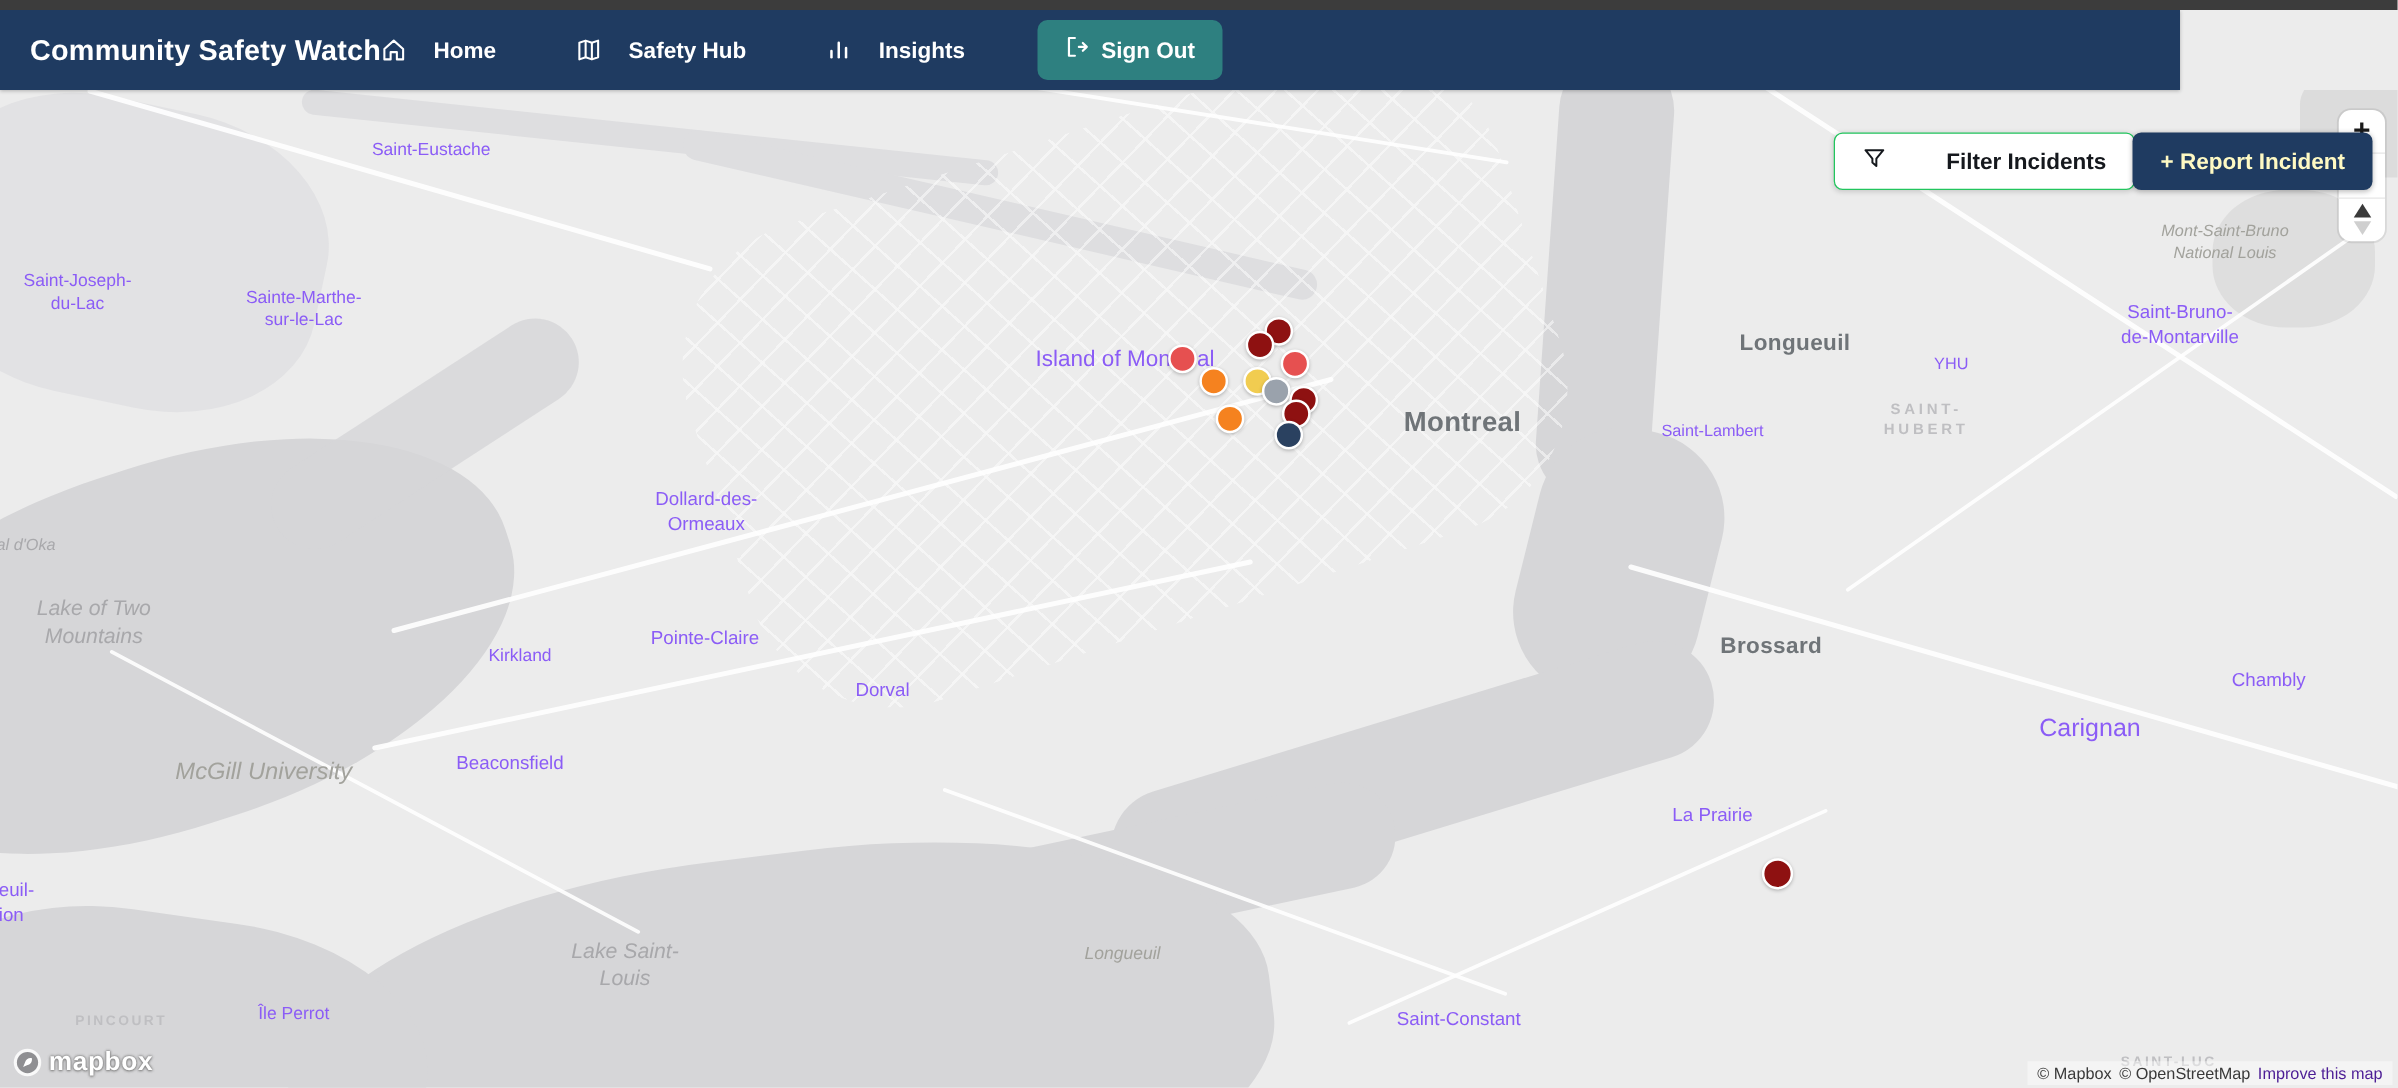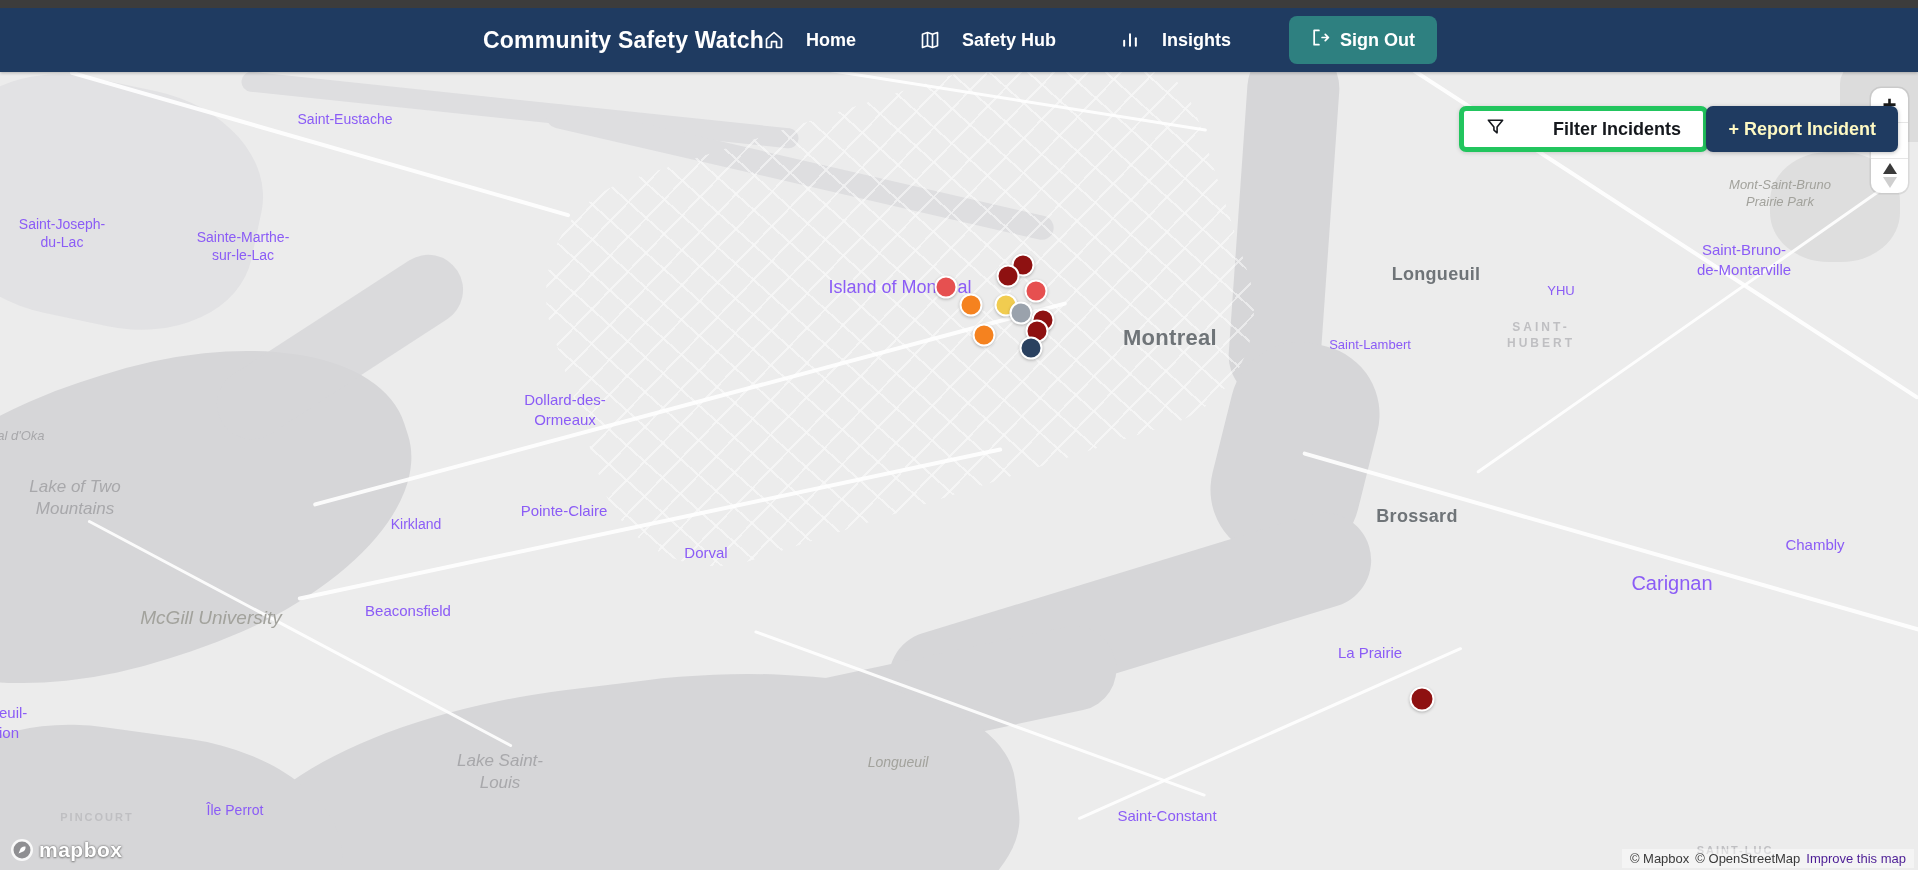--- a/index.html
+++ b/index.html
@@ -3,22 +3,22 @@
 <meta charset="utf-8">
 <style>
   * { margin:0; padding:0; box-sizing:border-box; }
   html,body { width:1918px; height:870px; overflow:hidden;
     font-family:"Liberation Sans", sans-serif; background:#ececec; }
 
   
   .top-strip { position:absolute; left:0; top:0; width:1918px; height:8px; background:#3c3c3c; z-index:40; }
 
   
-  .header { position:absolute; left:0; top:8px; width:1918px; height:64px;
-    background:#1f3b61; display:flex; align-items:center; justify-content:center;
+  .header { position:absolute; left:0; top:8px; width:1744px; height:64px;
+    background:#1f3b61; display:flex; align-items:center; justify-content:flex-start;
     padding:0 22px 0 24px; z-index:30; box-shadow:0 1px 3px rgba(0,0,0,.25); }
   .app-title { color:#ffffff; font-size:23px; font-weight:bold; letter-spacing:.2px; }
   .nav { display:flex; align-items:center; gap:64px; }
   .nav-item { display:flex; align-items:center; gap:22px; color:#ffffff;
     font-size:18px; font-weight:600; cursor:pointer; }
   .nav-item svg { display:block; }
   .signout-btn { display:flex; align-items:center; gap:10px; background:#2e8080;
     color:#fff; font-size:18px; font-weight:600; border:none; border-radius:8px;
     padding:12px 22px; margin-left:-6px; cursor:pointer; }
 
@@ -43,21 +43,21 @@
   .maplabel.anchor-left { transform:none; text-align:left; }
 
   .marker { position:absolute; z-index:6; width:23px; height:23px; border-radius:50%;
     border:2.5px solid #ffffff; transform:translate(-50%,-50%);
     box-shadow:0 1px 3px rgba(0,0,0,.25); cursor:pointer; }
 
   
   .map-btn { position:absolute; top:34px; height:46px; display:flex; align-items:center;
     gap:10px; border-radius:7px; font-size:18px; font-weight:600; padding:0 22px;
     cursor:pointer; z-index:10; }
-  .filter-btn { right:210px; background:#ffffff; color:#15181d; border:5px solid #22c55e;
+  .filter-btn { right:210px; background:#ffffff; color:#15181d; border:1px solid #22c55e;
     box-shadow:0 1px 4px rgba(0,0,0,.15);gap:48px; }
   .report-btn { right:20px; background:#1f3b61; color:#fef9c3; border:none;
     box-shadow:0 1px 4px rgba(0,0,0,.25); }
 
   
   .nav-control { position:absolute; right:10px; top:16px; width:37px; height:105px;
     background:#ffffff; border-radius:10px; box-shadow:0 0 0 1.5px rgba(0,0,0,.08);
     z-index:5; display:flex; flex-direction:column; }
   .nav-control .seg { flex:1; display:flex; align-items:center; justify-content:center;
     cursor:pointer; }
@@ -163,21 +163,21 @@
 sur-le-Lac</div>
       <div class="maplabel" style="left: 900px; top: 204px; font-size: 18px;">Island of Montreal</div>
       <div class="maplabel city" style="left: 1170px; top: 251px; font-size: 22px;">Montreal</div>
       <div class="maplabel city" style="left: 1436px; top: 191px; font-size: 18px;">Longueuil</div>
       <div class="maplabel" style="left: 1561px; top: 210px; font-size: 13px;">YHU</div>
       <div class="maplabel faint" style="left: 1541px; top: 248px; font-size: 12px; letter-spacing: 3px;">SAINT-
 HUBERT</div>
       <div class="maplabel" style="left: 1744px; top: 168px; font-size: 15px;">Saint-Bruno-
 de-Montarville</div>
       <div class="maplabel park" style="left: 1780px; top: 104px; font-size: 13px;">Mont-Saint-Bruno
-Prairie Park</div>
+National Louis</div>
       <div class="maplabel" style="left: 1370px; top: 264px; font-size: 13px;">Saint-Lambert</div>
       <div class="maplabel" style="left: 565px; top: 318px; font-size: 15px;">Dollard-des-
 Ormeaux</div>
       <div class="maplabel waterlbl" style="left: 75px; top: 404px; font-size: 17px;">Lake of Two
 Mountains</div>
       <div class="maplabel waterlbl anchor-left" style="left: -10px; top: 355px; font-size: 13px;">nal d'Oka</div>
       <div class="maplabel" style="left: 416px; top: 443px; font-size: 14px;">Kirkland</div>
       <div class="maplabel" style="left: 564px; top: 429px; font-size: 15px;">Pointe-Claire</div>
       <div class="maplabel" style="left: 706px; top: 471px; font-size: 15px;">Dorval</div>
       <div class="maplabel" style="left: 408px; top: 529px; font-size: 15px;">Beaconsfield</div>

